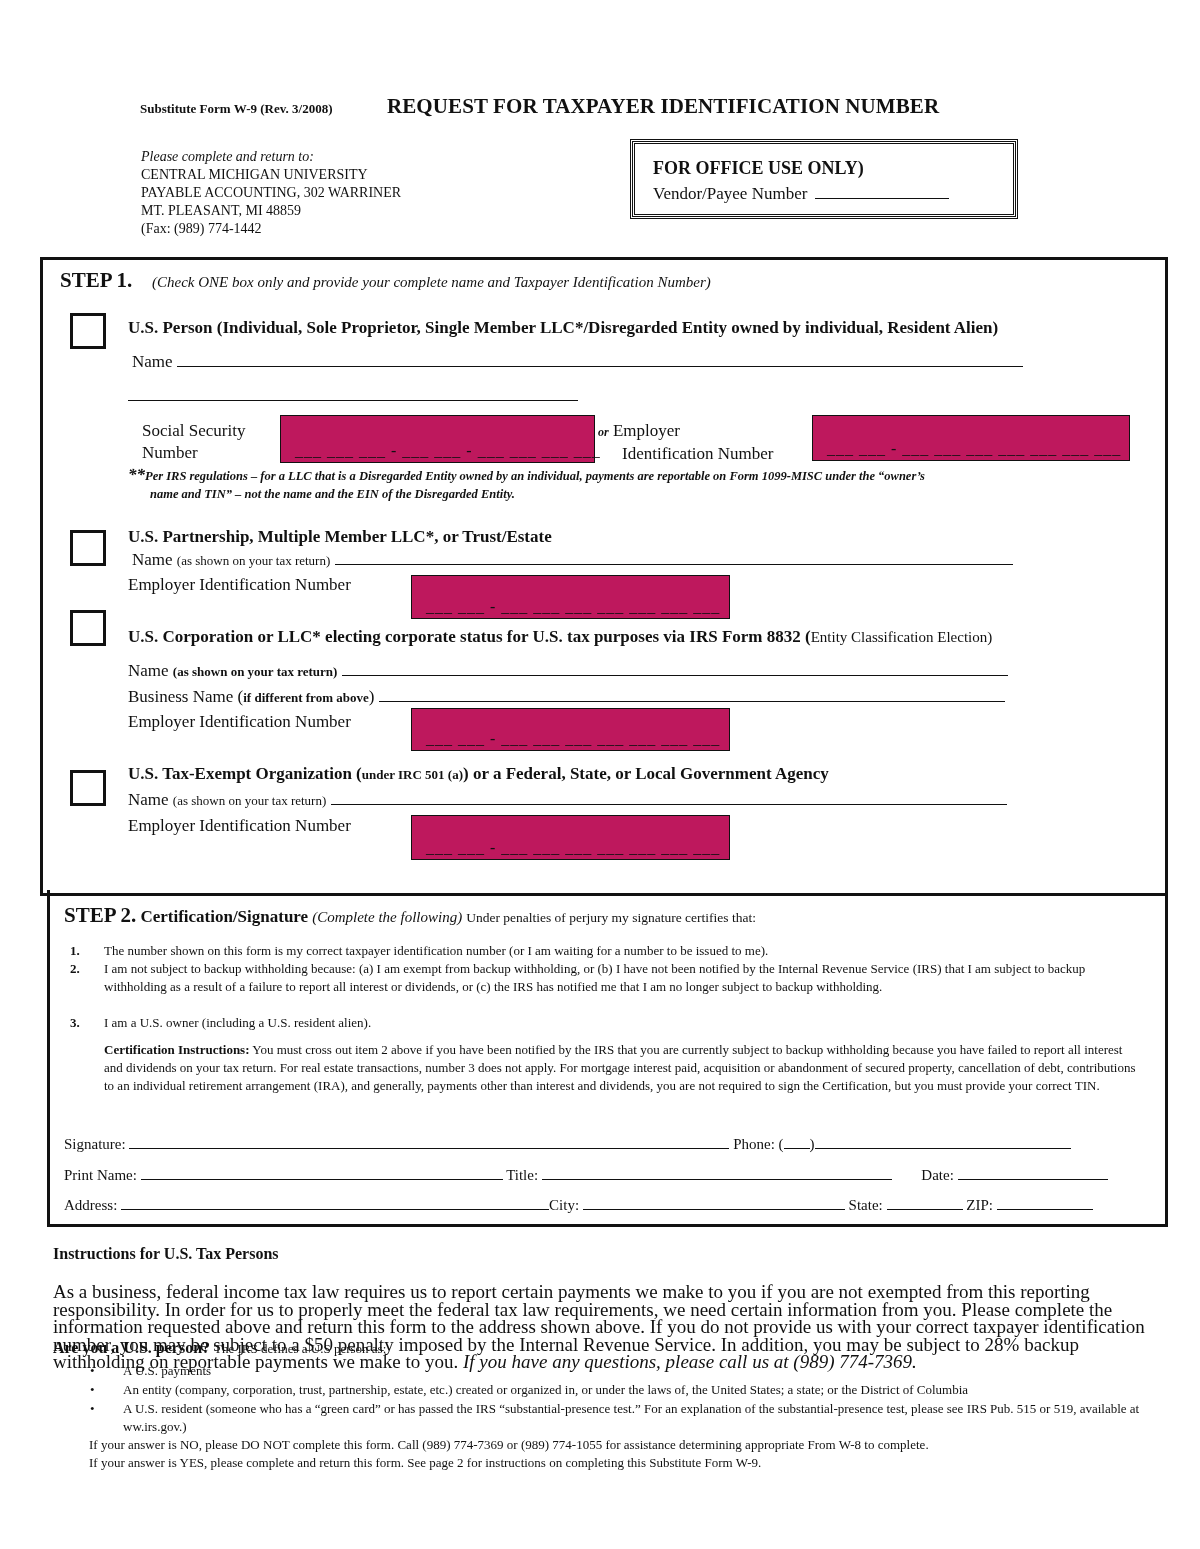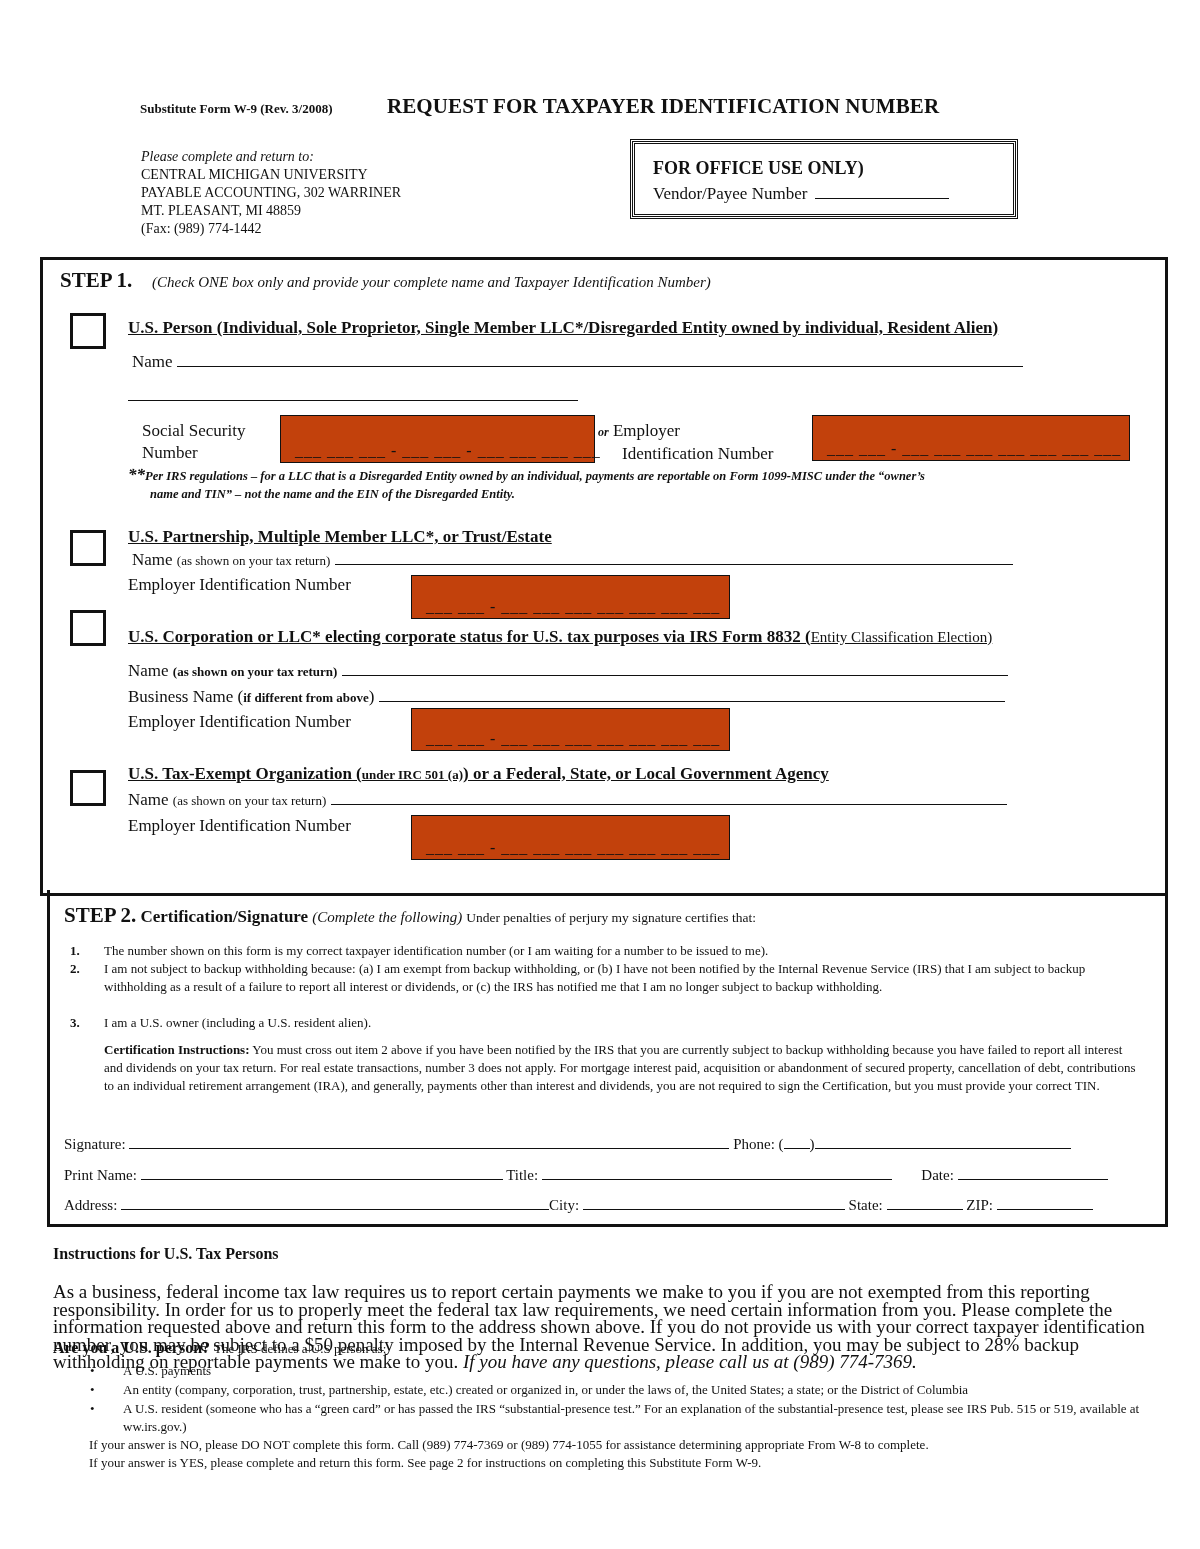--- a/index.html
+++ b/index.html
@@ -22,24 +22,24 @@
   #office .t2 { position: absolute; left: 18px; top: 40px; font-size: 17px; }
   #office .t2 .line { width: 134px; margin-left: 8px; }
 
   
   #step1 { left: 40px; top: 257px; width: 1122px; height: 633px; border: 3px solid #111; }
   #step2 { left: 47px; top: 890px; width: 1115px; height: 334px; border: 3px solid #111; border-top: none; }
   .step-h { font-size: 21px; font-weight: bold; }
   .step-sub { font-size: 15px; font-style: italic; }
 
   .cbox { width: 32px; height: 32px; border: 3.5px solid #111; box-sizing: border-box; cursor: pointer; background: #fff; }
-  .opt-title { font-size: 17px; font-weight: bold; text-decoration: underline; }
+  .opt-title { font-size: 17px; font-weight: bold; }
   .lbl { font-size: 17px; }
   .small { font-size: 13px; }
-  .tinbox { border: 1.5px solid #111; box-sizing: border-box; background: #c2410c; font-size: 20px; letter-spacing: 1px; font-family: "Liberation Serif", serif; }
+  .tinbox { border: 1.5px solid #111; box-sizing: border-box; background: #be185d; font-size: 20px; letter-spacing: 1px; font-family: "Liberation Serif", serif; }
   .tinbox span { position: absolute; bottom: 2px; left: 14px; white-space: pre; }
 
   .note { font-size: 12.5px; font-style: italic; font-weight: bold; line-height: 18px; }
 
   
   .cert-item { font-size: 13px; line-height: 18px; }
   .cert-num { position: absolute; left: 0; font-weight: bold; }
   .cert-txt { position: absolute; left: 34px; width: 1045px; }
   .ci { font-size: 13px; line-height: 18px; width: 1035px; }
   .sig { font-size: 15px; }

